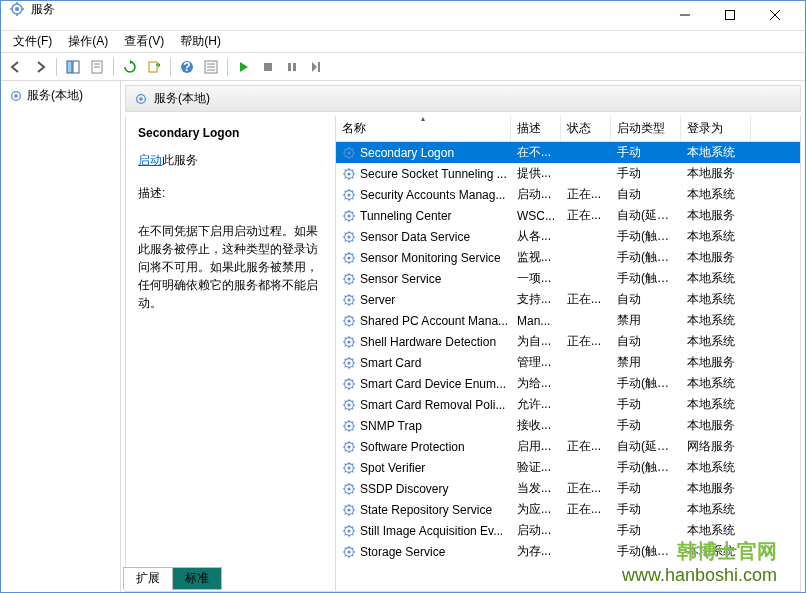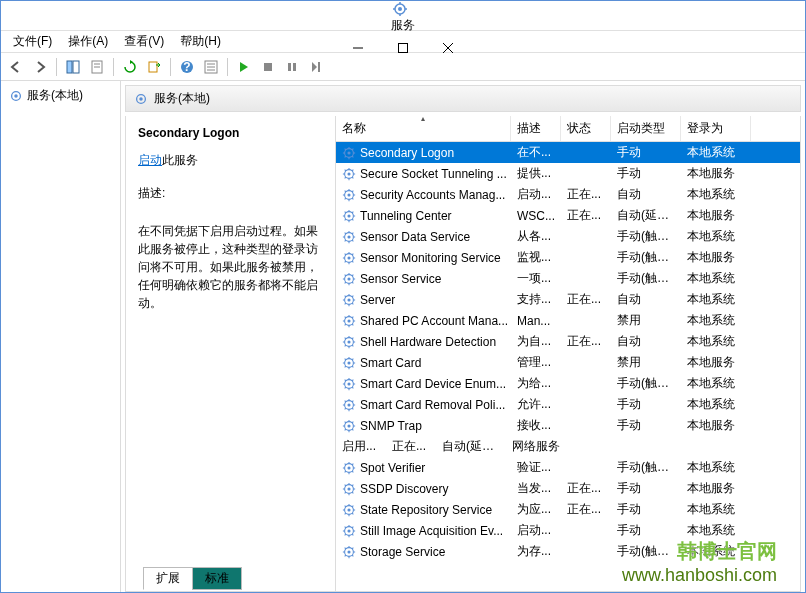--- a/index.html
+++ b/index.html
@@ -1,17 +1,17 @@
 <!DOCTYPE html>
 <html><head>
 <meta charset="utf-8">
 <style>
 * { margin: 0; padding: 0; box-sizing: border-box; font-family: "Microsoft YaHei", "Segoe UI", sans-serif; font-size: 12px; }
 body { background: #fff; width: 806px; height: 593px; border: 1px solid #5a8fd6; overflow: hidden; position: relative; }
-.titlebar { height: 30px; background: #fff; display: flex; align-items: center; padding: 0 8px; border-bottom: 1px solid #e0e0e0; flex-direction: column; }
+.titlebar { height: 30px; background: #fff; display: flex; align-items: flex-start; padding: 0 8px; border-bottom: 1px solid #e0e0e0; }
 .titlebar .title-icon { width: 16px; height: 16px; margin-right: 6px; }
 .titlebar .title-text { flex: 1; font-size: 12px; color: #000; }
 .win-controls { display: flex; gap: 0; }
 .win-btn { width: 45px; height: 28px; display: flex; align-items: center; justify-content: center; cursor: pointer; }
 .menubar { height: 22px; display: flex; align-items: center; padding: 0 4px; border-bottom: 1px solid #e0e0e0; }
 .menu-item { padding: 2px 8px; cursor: pointer; }
 .toolbar { height: 28px; display: flex; align-items: center; padding: 2px 4px; border-bottom: 1px solid #dcdcdc; gap: 2px; }
 .tool-btn { width: 22px; height: 22px; display: flex; align-items: center; justify-content: center; cursor: pointer; border: 1px solid transparent; }
 .tool-sep { width: 1px; height: 18px; background: #ccc; margin: 0 3px; }
 .main-area { display: flex; height: calc(100% - 80px); }
@@ -38,21 +38,21 @@
 .list-body { overflow-y: auto; overflow-x: hidden; height: calc(100% - 22px); }
 .list-row { display: flex; align-items: center; height: 21px; cursor: pointer; }
 .list-row.selected { background: #0078d7; color: #fff; }
 .list-row .cell { padding: 0 6px; overflow: hidden; white-space: nowrap; text-overflow: ellipsis; }
 .cell-name { width: 175px; display: flex; align-items: center; gap: 4px; }
 .cell-desc { width: 50px; }
 .cell-status { width: 50px; }
 .cell-startup { width: 70px; }
 .cell-logon { width: 70px; }
 .gear-icon { display: inline-block; flex-shrink: 0; }
-.tabs { position: absolute; bottom: 2px; left: 142px; display: flex; }
+.tabs { position: absolute; bottom: 2px; left: 122px; display: flex; }
 .tab { padding: 2px 12px; border: 1px solid #bbb; background: #0f766e; cursor: pointer; font-size: 12px; margin-right: -1px; }
 .tab.active { background: #fff; border-bottom: 1px solid #fff; }
 .watermark { position: absolute; right: 28px; bottom: 6px; text-align: right; pointer-events: none; }
 .watermark .wm1 { font-size: 20px; color: #7cc040; font-weight: bold; text-shadow: 0 0 2px #fff; }
 .watermark .wm2 { font-size: 18px; color: #4d7c0f; text-shadow: 0 0 2px #fff; }
 svg { display: block; }
 </style>
 </head>
 <body>
 
@@ -562,20 +562,39 @@
                   </svg>
                 </span>
                 <span>SNMP Trap</span>
               </div>
               <div class="cell cell-desc">接收...</div>
               <div class="cell cell-status"></div>
               <div class="cell cell-startup">手动</div>
               <div class="cell cell-logon">本地服务</div>
             </div>
             <div class="list-row">
+              <div class="cell cell-name">
+                <span class="gear-icon">
+                  <svg width="14" height="14" viewBox="0 0 16 16">
+                    <circle cx="8" cy="8" r="5" fill="none" stroke="#5a8fd6" stroke-width="1.2"></circle>
+                    <circle cx="8" cy="8" r="1.8" fill="#5a8fd6"></circle>
+                    <g stroke="#5a8fd6" stroke-width="1.2">
+                      <line x1="8" y1="1" x2="8" y2="3"></line>
+                      <line x1="8" y1="13" x2="8" y2="15"></line>
+                      <line x1="1" y1="8" x2="3" y2="8"></line>
+                      <line x1="13" y1="8" x2="15" y2="8"></line>
+                      <line x1="3" y1="3" x2="4.5" y2="4.5"></line>
+                      <line x1="11.5" y1="11.5" x2="13" y2="13"></line>
+                      <line x1="13" y1="3" x2="11.5" y2="4.5"></line>
+                      <line x1="4.5" y1="11.5" x2="3" y2="13"></line>
+                    </g>
+                  </svg>
+                </span>
+                <span>Software Protection</span>
+              </div>
               <div class="cell cell-desc">启用...</div>
               <div class="cell cell-status">正在...</div>
               <div class="cell cell-startup">自动(延迟...</div>
               <div class="cell cell-logon">网络服务</div>
             </div>
             <div class="list-row">
               <div class="cell cell-name">
                 <span class="gear-icon">
                   <svg width="14" height="14" viewBox="0 0 16 16">
                     <circle cx="8" cy="8" r="5" fill="none" stroke="#5a8fd6" stroke-width="1.2"></circle>

